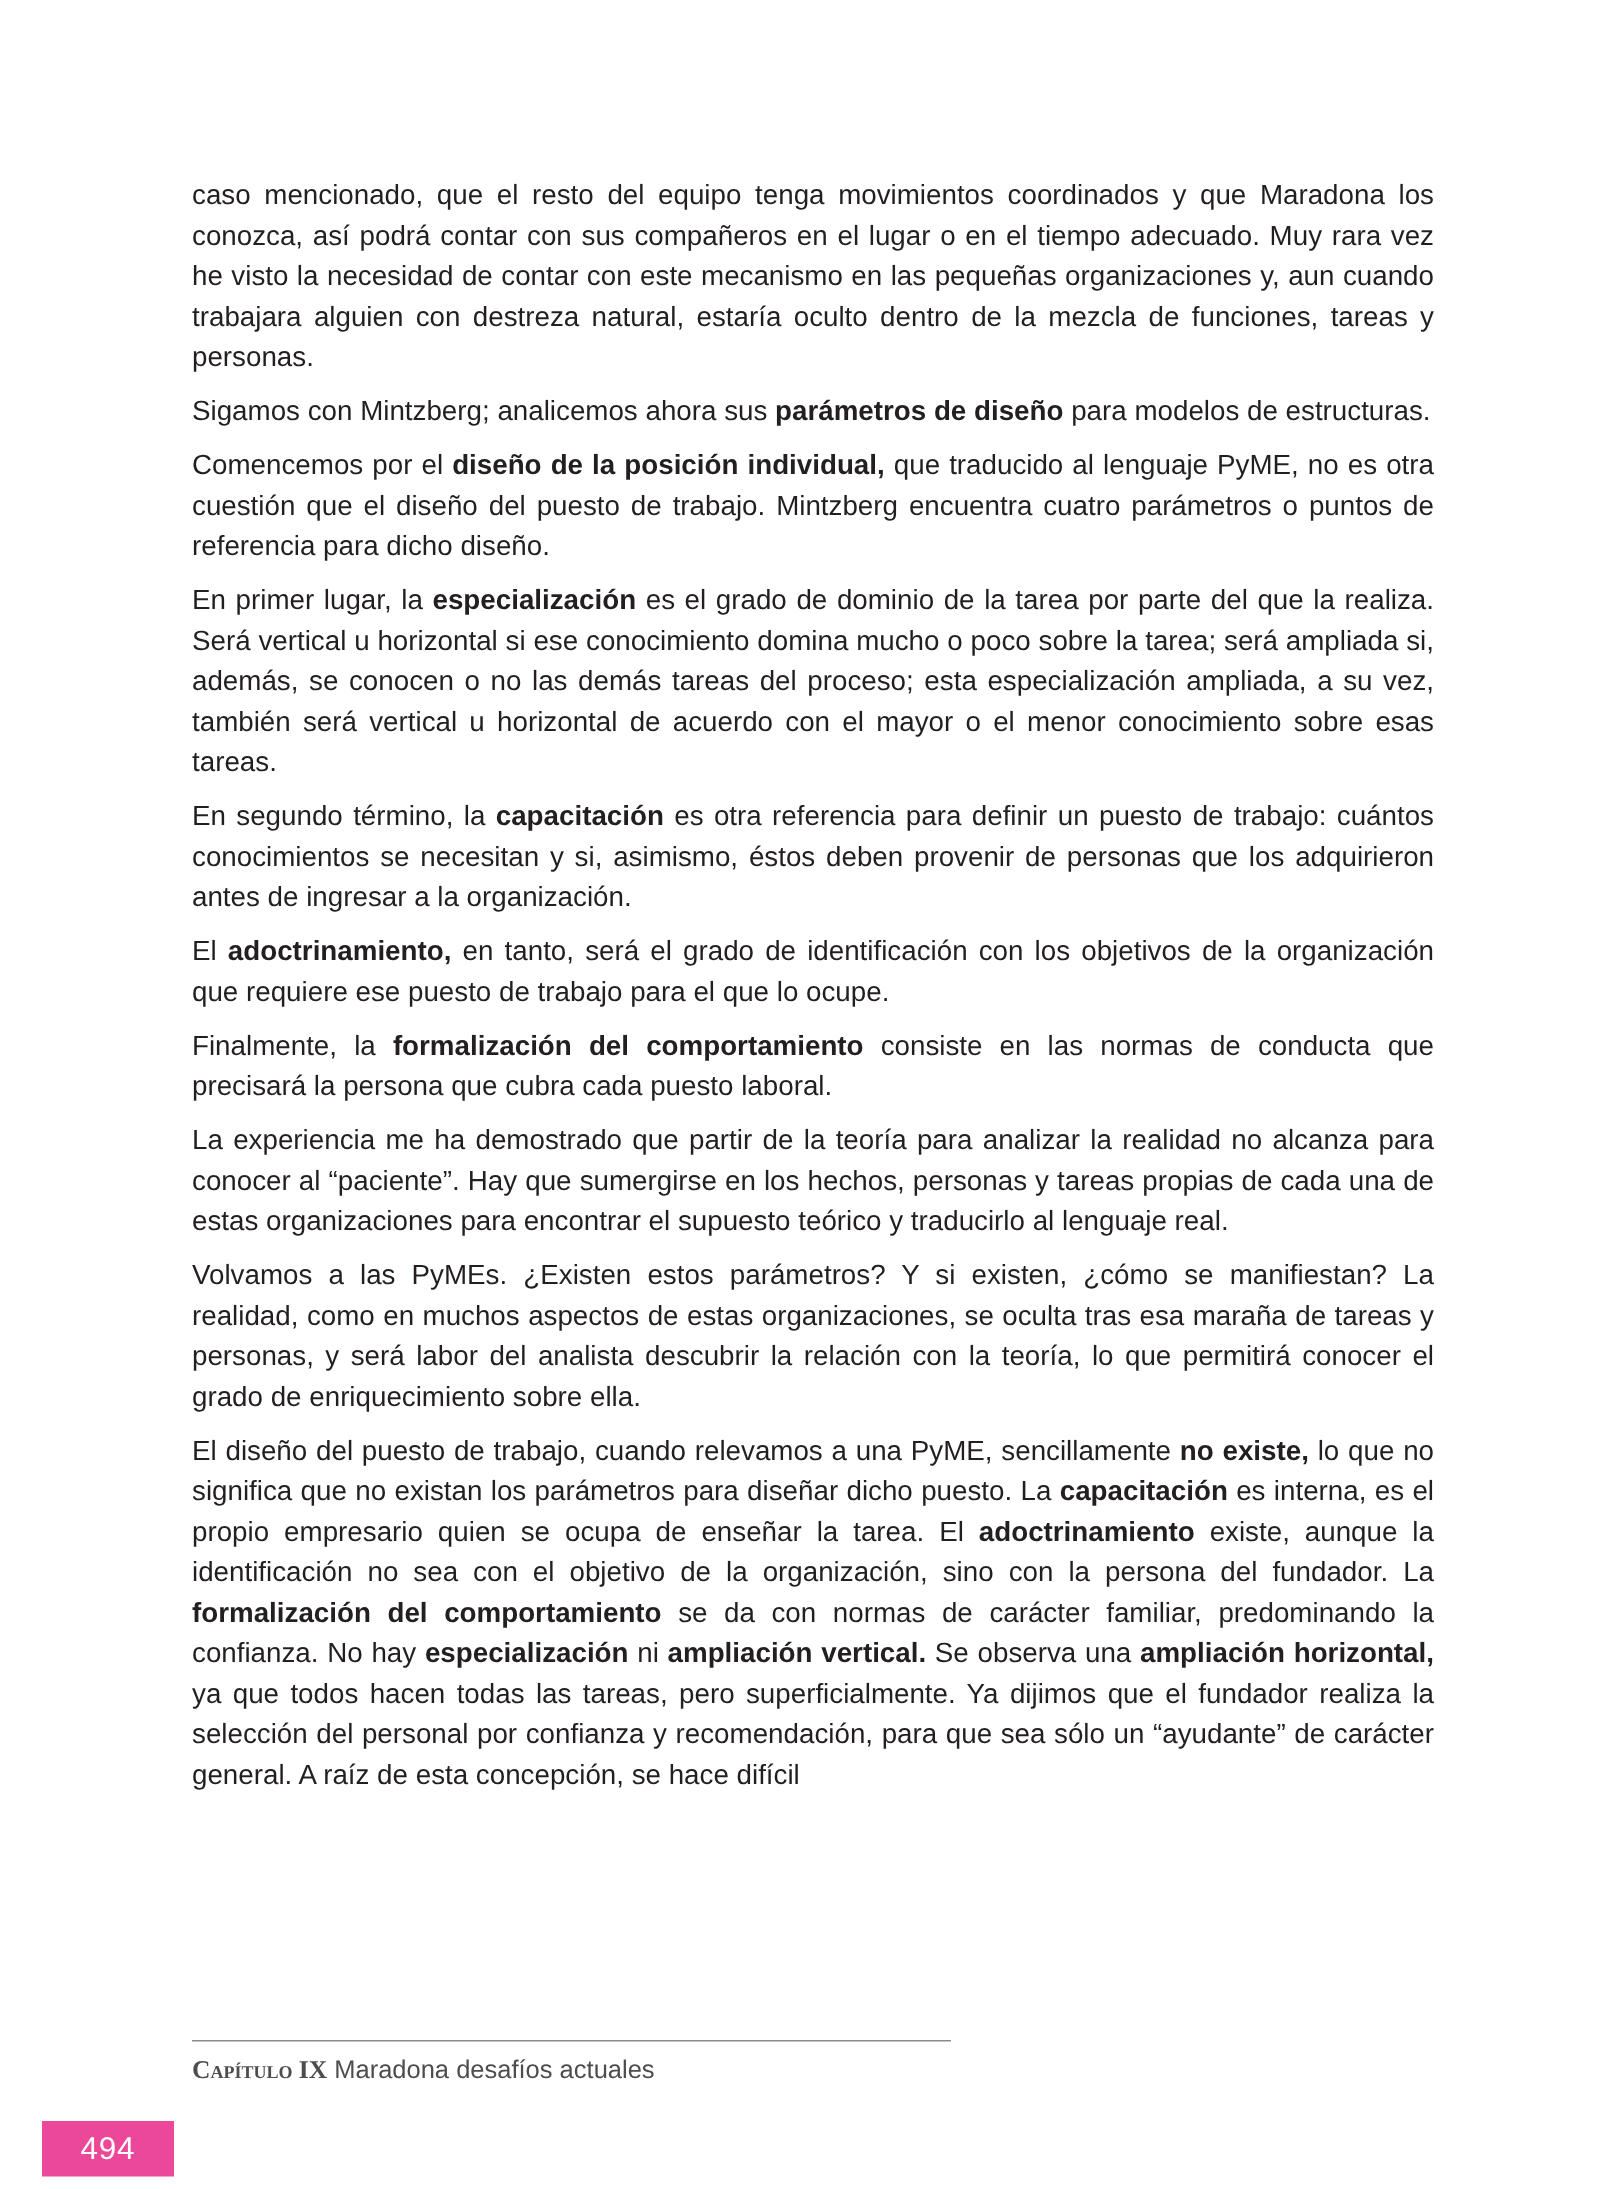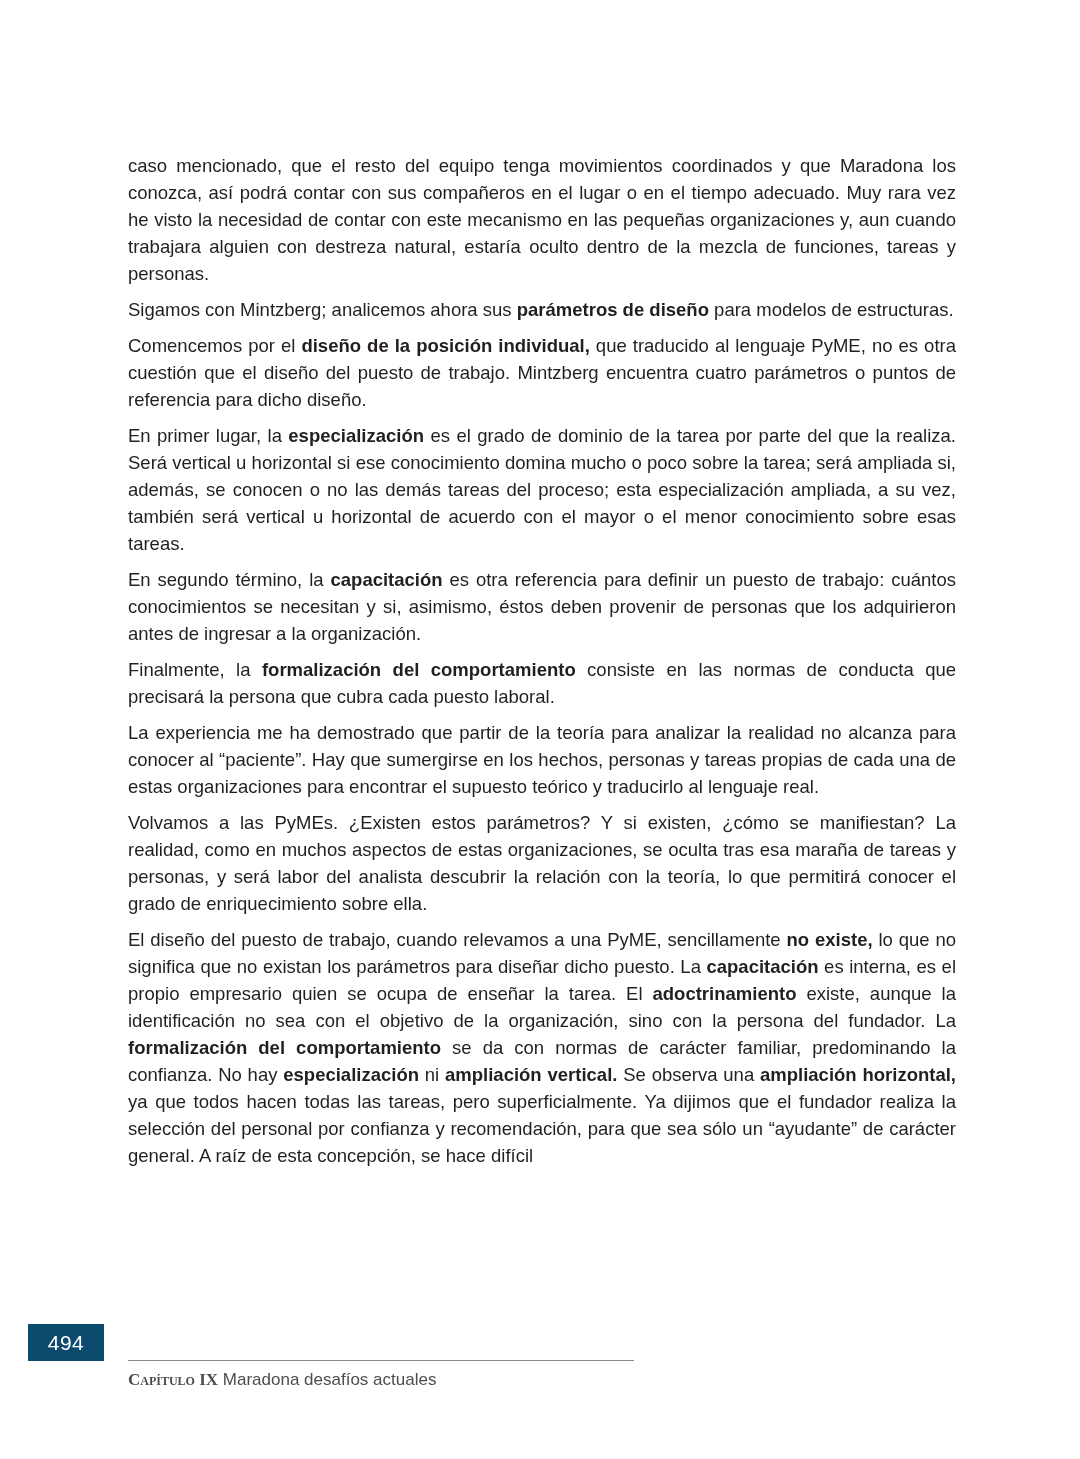--- a/index.html
+++ b/index.html
@@ -17,43 +17,42 @@
     color: #231f20;
   }
   .text-block {
     position: absolute;
     left: 128px;
     top: 116px;
     width: 828px;
     font-size: 18.5px;
     line-height: 27px;
     text-align: justify;
-    margin-top: 36px;
   }
   .text-block p {
     margin: 0 0 9px 0;
   }
   .text-block strong {
     font-weight: bold;
   }
   .footer-rule {
     position: absolute;
     left: 128px;
     top: 1360px;
     width: 506px;
     height: 0;
     border-top: 1.5px solid #8a8a8d;
   }
   .page-number-box {
     position: absolute;
     left: 28px;
-    top: 1324px;
-    width: 76px;
+    top: 1414px;
+    width: 88px;
     height: 37px;
-    background: #0c4a6e;
+    background: #ec4899;
     color: #ffffff;
     display: flex;
     align-items: center;
     justify-content: center;
     font-size: 21px;
     letter-spacing: 0.5px;
   }
   .footer-text {
     position: absolute;
     left: 128px;
@@ -87,20 +86,21 @@
 
 <div class="page">
 
   <div class="text-block">
 
   <p><span>caso mencionado, que el resto del equipo tenga movimientos coordinados y que Maradona los conozca, así podrá contar con sus compañeros en el lugar o en el tiempo adecuado. Muy rara vez he visto la necesidad de contar con este mecanismo en las pequeñas organizaciones y, aun cuando trabajara alguien con destreza natural, estaría oculto dentro de la mezcla de funciones, tareas y personas.</span></p>
       <p><span>Sigamos con Mintzberg; analicemos ahora sus </span><strong>parámetros de diseño</strong><span> para modelos de estructuras.</span></p>
       <p><span>Comencemos por el </span><strong>diseño de la posición individual,</strong><span> que traducido al lenguaje PyME, no es otra cuestión que el diseño del puesto de trabajo. Mintzberg encuentra cuatro parámetros o puntos de referencia para dicho diseño.</span></p>
       <p><span>En primer lugar, la </span><strong>especialización</strong><span> es el grado de dominio de la tarea por parte del que la realiza. Será vertical u horizontal si ese conocimiento domina mucho o poco sobre la tarea; será ampliada si, además, se conocen o no las demás tareas del proceso; esta especialización ampliada, a su vez, también será vertical u horizontal de acuerdo con el mayor o el menor conocimiento sobre esas tareas.</span></p>
       <p><span>En segundo término, la </span><strong>capacitación</strong><span> es otra referencia para definir un puesto de trabajo: cuántos conocimientos se necesitan y si, asimismo, éstos deben provenir de personas que los adquirieron antes de ingresar a la organización.</span></p>
+      <p><span>El </span><strong>adoctrinamiento,</strong><span> en tanto, será el grado de identificación con los objetivos de la organización que requiere ese puesto de trabajo para el que lo ocupe.</span></p>
       <p><span>Finalmente, la </span><strong>formalización del comportamiento</strong><span> consiste en las normas de conducta que precisará la persona que cubra cada puesto laboral.</span></p>
       <p><span>La experiencia me ha demostrado que partir de la teoría para analizar la realidad no alcanza para conocer al “paciente”. Hay que sumergirse en los hechos, personas y tareas propias de cada una de estas organizaciones para encontrar el supuesto teórico y traducirlo al lenguaje real.</span></p>
       <p><span>Volvamos a las PyMEs. ¿Existen estos parámetros? Y si existen, ¿cómo se manifiestan? La realidad, como en muchos aspectos de estas organizaciones, se oculta tras esa maraña de tareas y personas, y será labor del analista descubrir la relación con la teoría, lo que permitirá conocer el grado de enriquecimiento sobre ella.</span></p>
       <p><span>El diseño del puesto de trabajo, cuando relevamos a una PyME, sencillamente </span><strong>no existe,</strong><span> lo que no significa que no existan los parámetros para diseñar dicho puesto. La </span><strong>capacitación</strong><span> es interna, es el propio empresario quien se ocupa de enseñar la tarea. El </span><strong>adoctrinamiento</strong><span> existe, aunque la identificación no sea con el objetivo de la organización, sino con la persona del fundador. La </span><strong>formalización del comportamiento</strong><span> se da con normas de carácter familiar, predominando la confianza. No hay </span><strong>especialización</strong><span> ni </span><strong>ampliación vertical.</strong><span> Se observa una </span><strong>ampliación horizontal,</strong><span> ya que todos hacen todas las tareas, pero superficialmente. Ya dijimos que el fundador realiza la selección del personal por confianza y recomendación, para que sea sólo un “ayudante” de carácter general. A raíz de esta concepción, se hace difícil</span></p>
     </div>
 
   <div class="footer-rule"></div>
 
   <div class="page-number-box">
     <span>494</span>

